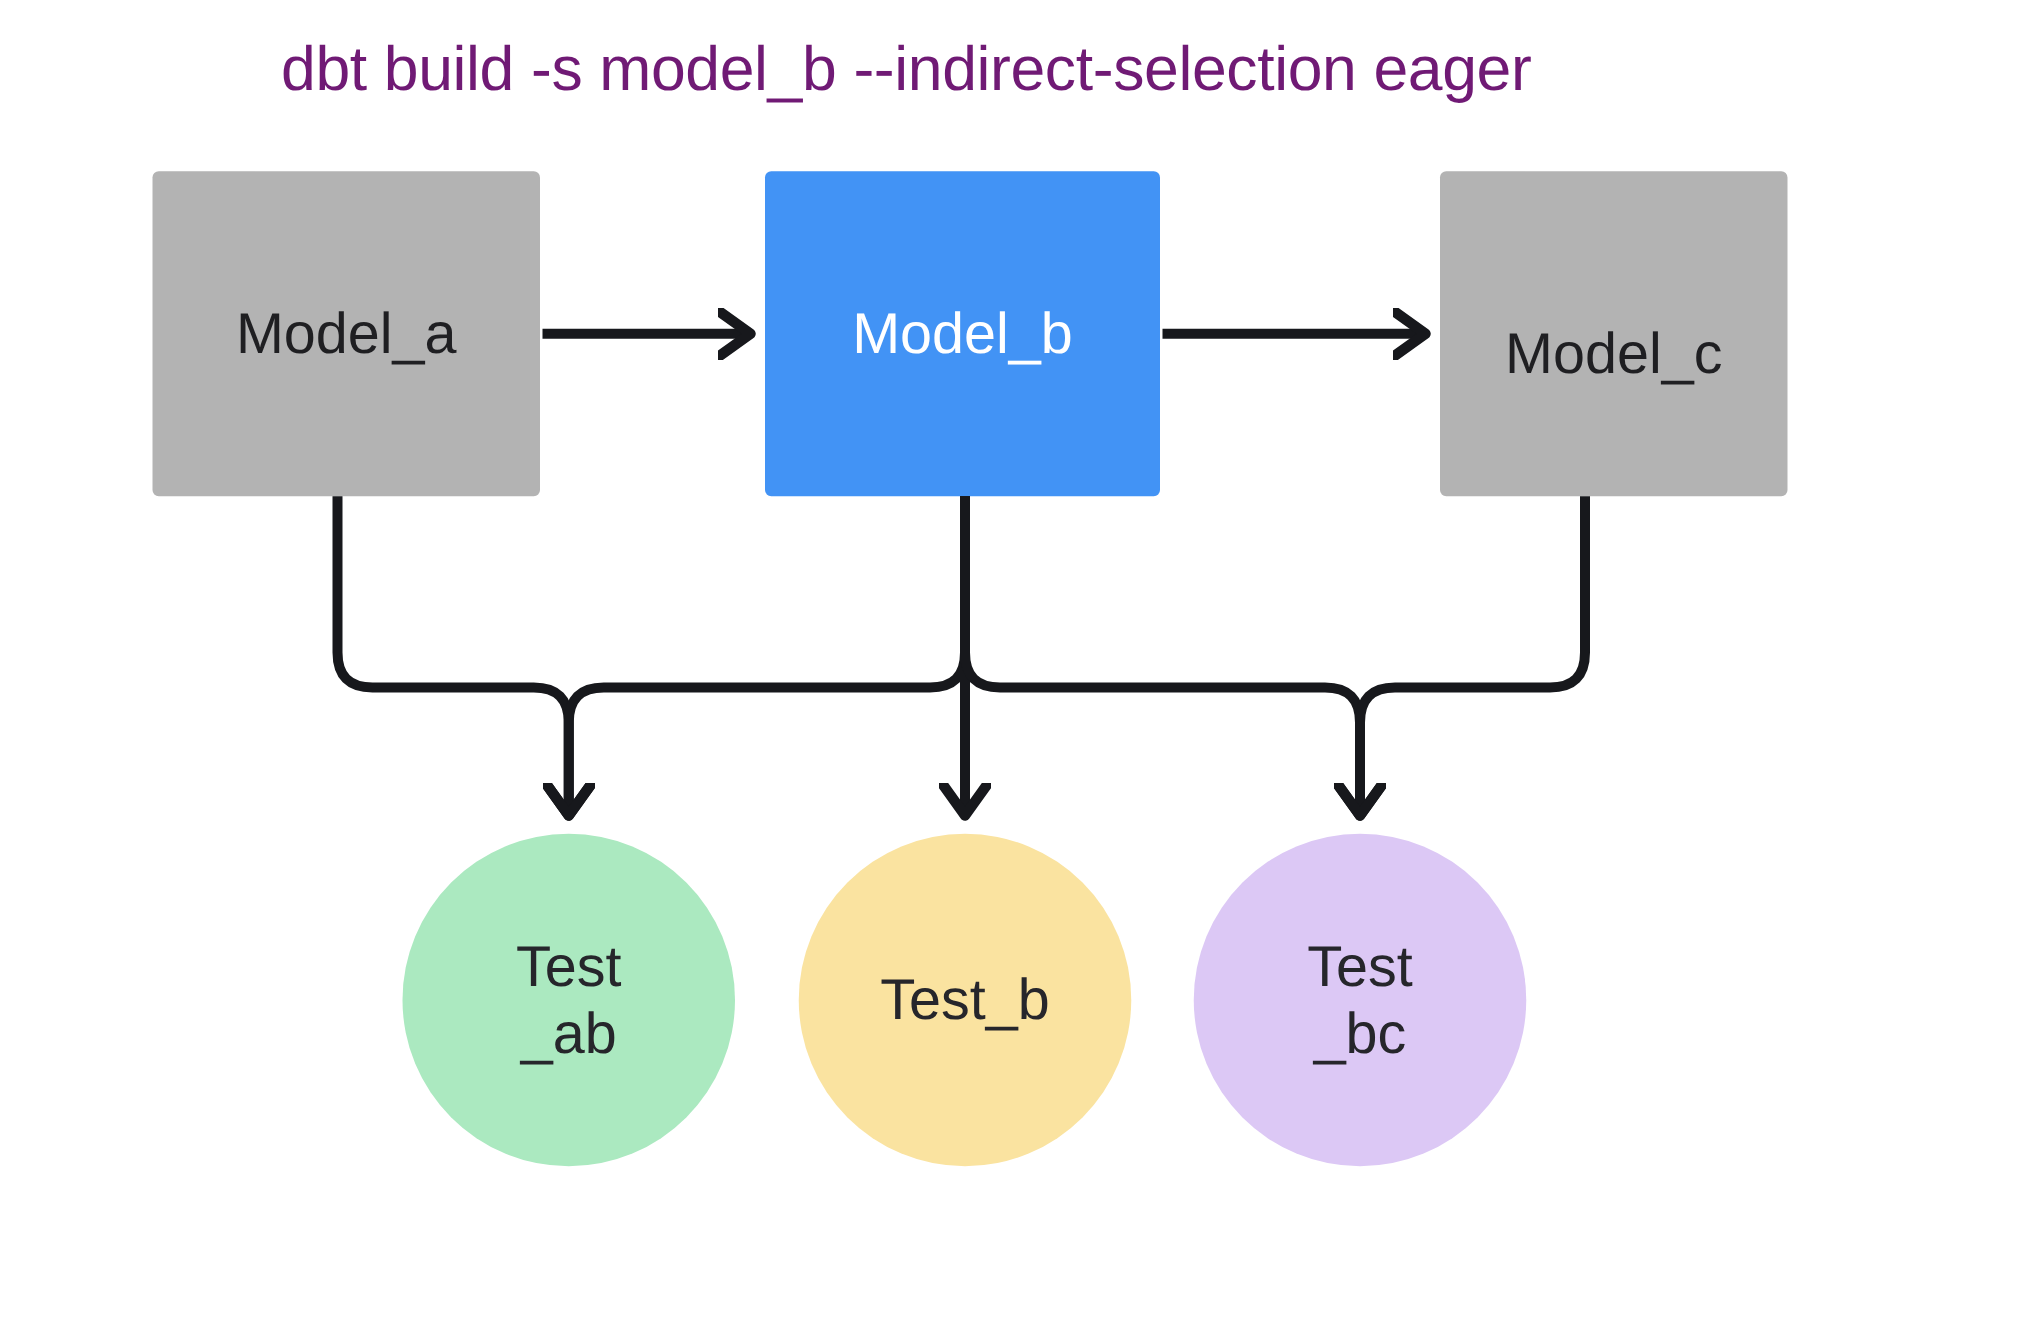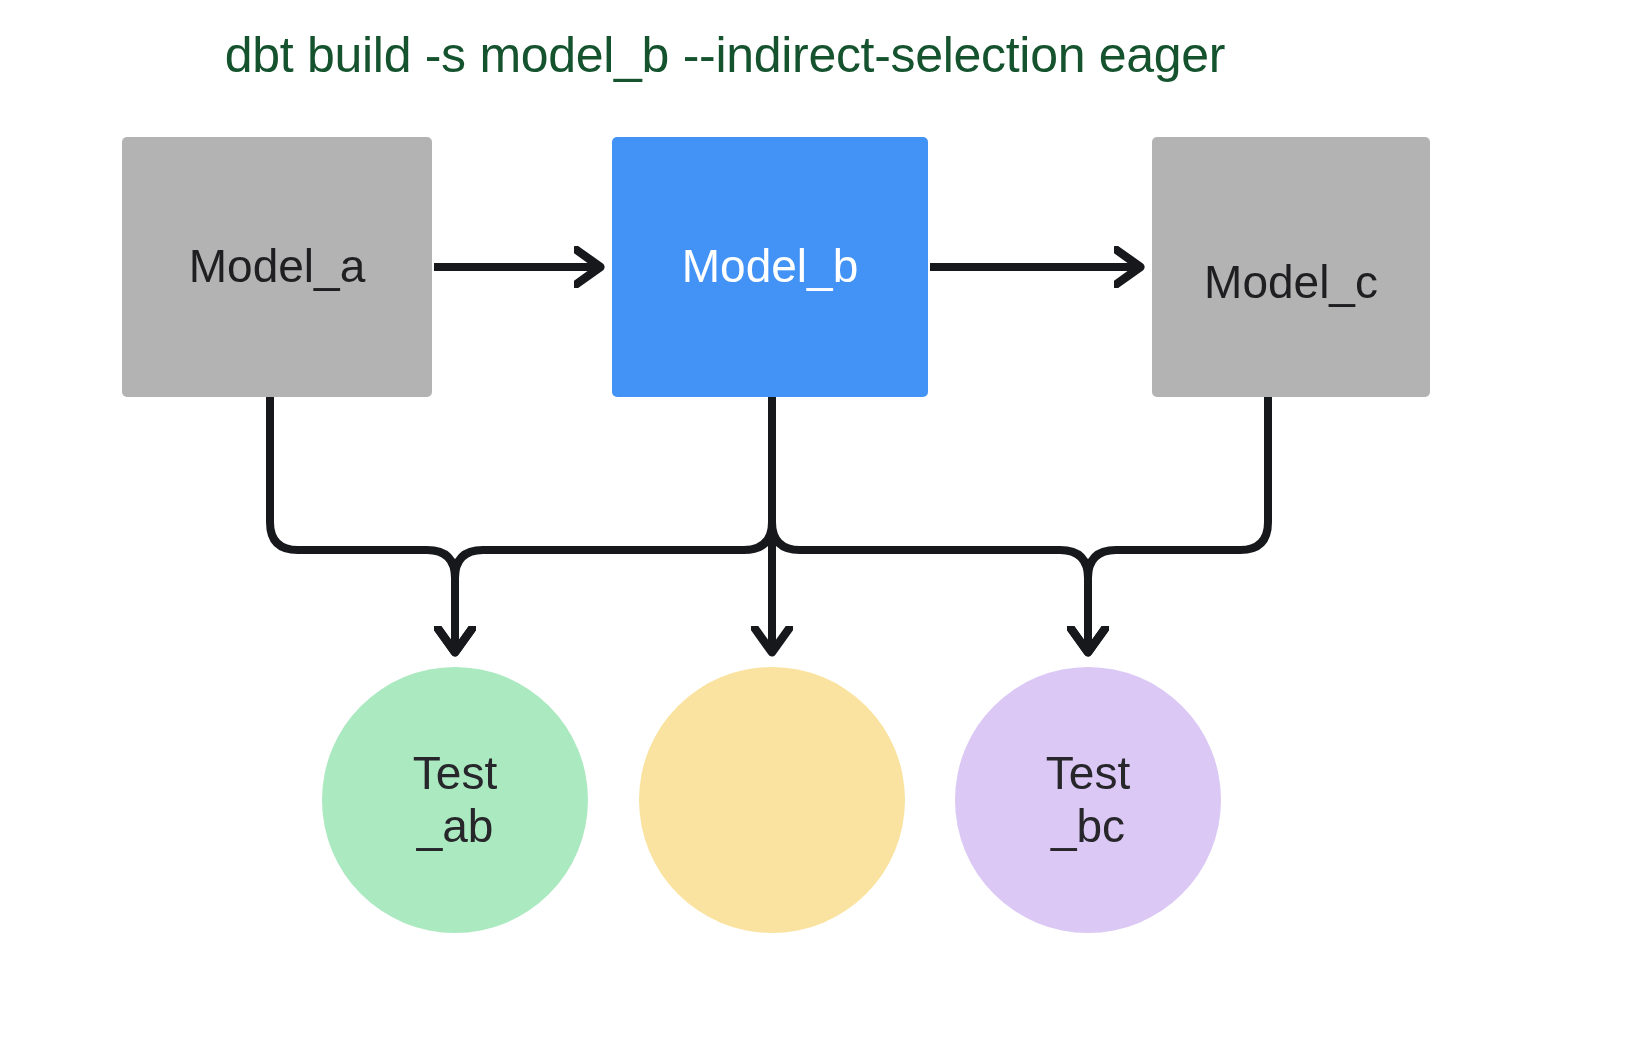--- a/index.html
+++ b/index.html
@@ -28,21 +28,21 @@
     height: 1060px;
   }
   .diagram-title {
     position: absolute;
     left: 0;
     top: 26px;
     width: 1450px;
     text-align: center;
     font-size: 50px;
     font-weight: 400;
-    color: #14532d;
+    color: #701a75;
     letter-spacing: -0.3px;
     white-space: nowrap;
     font-family: "Liberation Sans", sans-serif;
   }
   .node-label {
     position: absolute;
     display: flex;
     align-items: center;
     justify-content: center;
     text-align: center;
@@ -103,17 +103,18 @@
 
   <div class="node-label model-label on-accent" style="left:612px; top:137px; width:316px; height:260px;">Model_b</div>
 
   <div class="node-label model-label" style="left:122px; top:137px; width:310px; height:260px;">Model_a</div>
 
   <div class="node-label model-label" style="left:1152px; top:137px; width:278px; height:260px;margin-top:16px;">Model_c</div>
 
   <div class="node-label test-label" style="left:322px; top:667px; width:266px; height:266px;">Test
 _ab</div>
 
+  <div class="node-label test-label" style="left:639px; top:667px; width:266px; height:266px;">Test_b</div>
 
   <div class="node-label test-label" style="left:955px; top:667px; width:266px; height:266px;">Test
 _bc</div>
 
 </div>
 
 </body></html>

